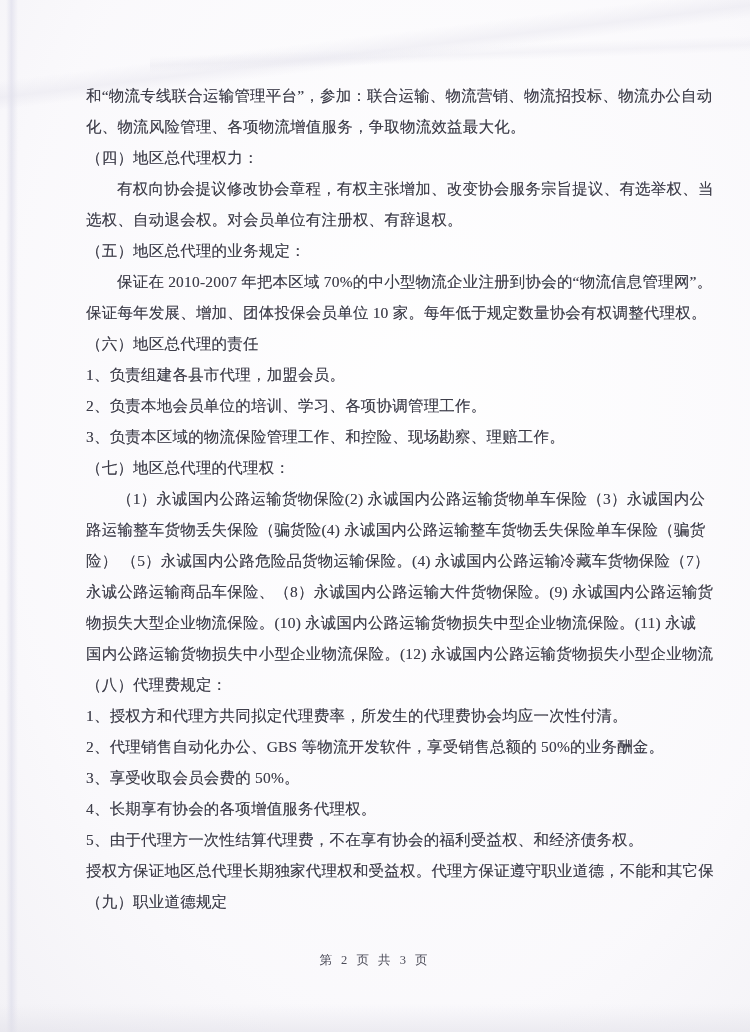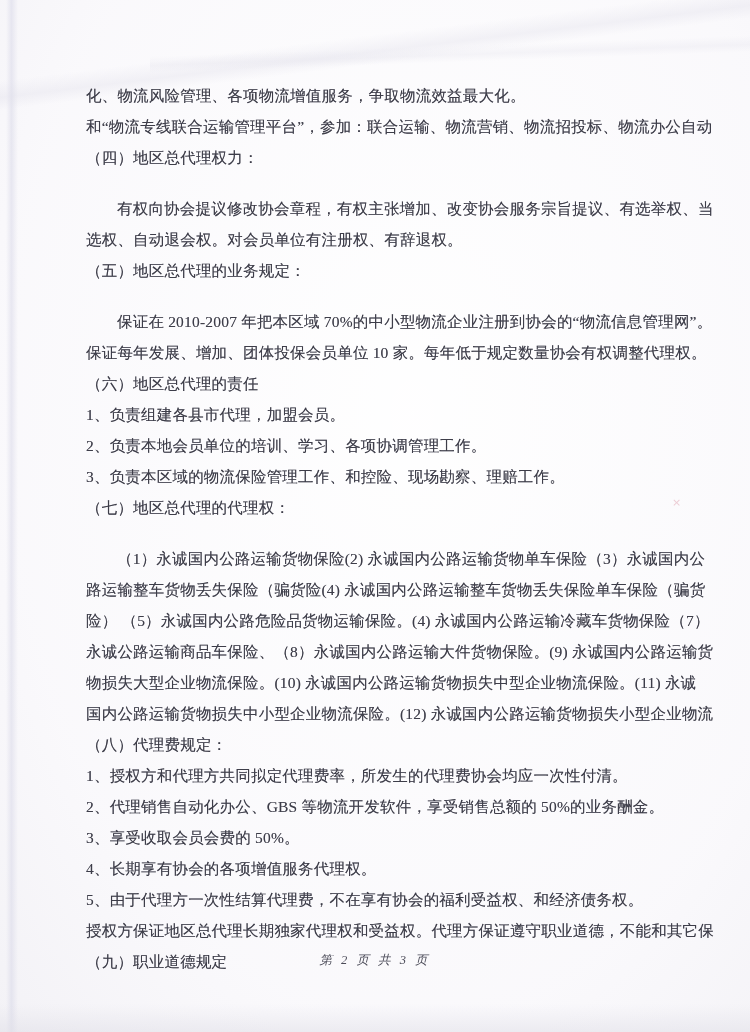--- a/index.html
+++ b/index.html
@@ -39,39 +39,39 @@
     color:#e0a8b4;font-size:11px;line-height:10px;opacity:.55;
     font-family:"DejaVu Sans",sans-serif;
   }
   .content{
     position:absolute;left:86px;top:80px;width:620px;
     font-size:15.5px;line-height:31px;color:#3d3d49;
     letter-spacing:0.2px;
     text-shadow:0 0 0.6px rgba(61,61,73,0.5);
   }
   .line{height:31px;white-space:nowrap;}
-  .line.indent{padding-left:31px;margin-top:20px;}
+  .line.indent{padding-left:31px;}
   .footer{
     position:absolute;left:0;top:950px;width:750px;
     text-align:center;font-size:12.5px;color:#4b4b58;
-    letter-spacing:3px;line-height:20px;font-style:italic;
+    letter-spacing:3px;line-height:20px;
   }
 </style>
 </head>
 <body>
 
 <div class="page">
   <div class="fold-left"></div>
   <div class="crease-top"></div>
   <div class="crease-top2"></div>
   <div class="mark-pink">×</div>
 
   <div class="content">
+    <div class="line">和“物流专线联合运输管理平台”，参加：联合运输、物流营销、物流招投标、物流办公自动</div>
     <div class="line">化、物流风险管理、各项物流增值服务，争取物流效益最大化。</div>
-    <div class="line">和“物流专线联合运输管理平台”，参加：联合运输、物流营销、物流招投标、物流办公自动</div>
     <div class="line">（四）地区总代理权力：</div>
     <div class="line indent">有权向协会提议修改协会章程，有权主张增加、改变协会服务宗旨提议、有选举权、当</div>
     <div class="line">选权、自动退会权。对会员单位有注册权、有辞退权。</div>
     <div class="line">（五）地区总代理的业务规定：</div>
     <div class="line indent">保证在 2010-2007 年把本区域 70%的中小型物流企业注册到协会的“物流信息管理网”。</div>
     <div class="line">保证每年发展、增加、团体投保会员单位 10 家。每年低于规定数量协会有权调整代理权。</div>
     <div class="line">（六）地区总代理的责任</div>
     <div class="line">1、负责组建各县市代理，加盟会员。</div>
     <div class="line">2、负责本地会员单位的培训、学习、各项协调管理工作。</div>
     <div class="line">3、负责本区域的物流保险管理工作、和控险、现场勘察、理赔工作。</div>

